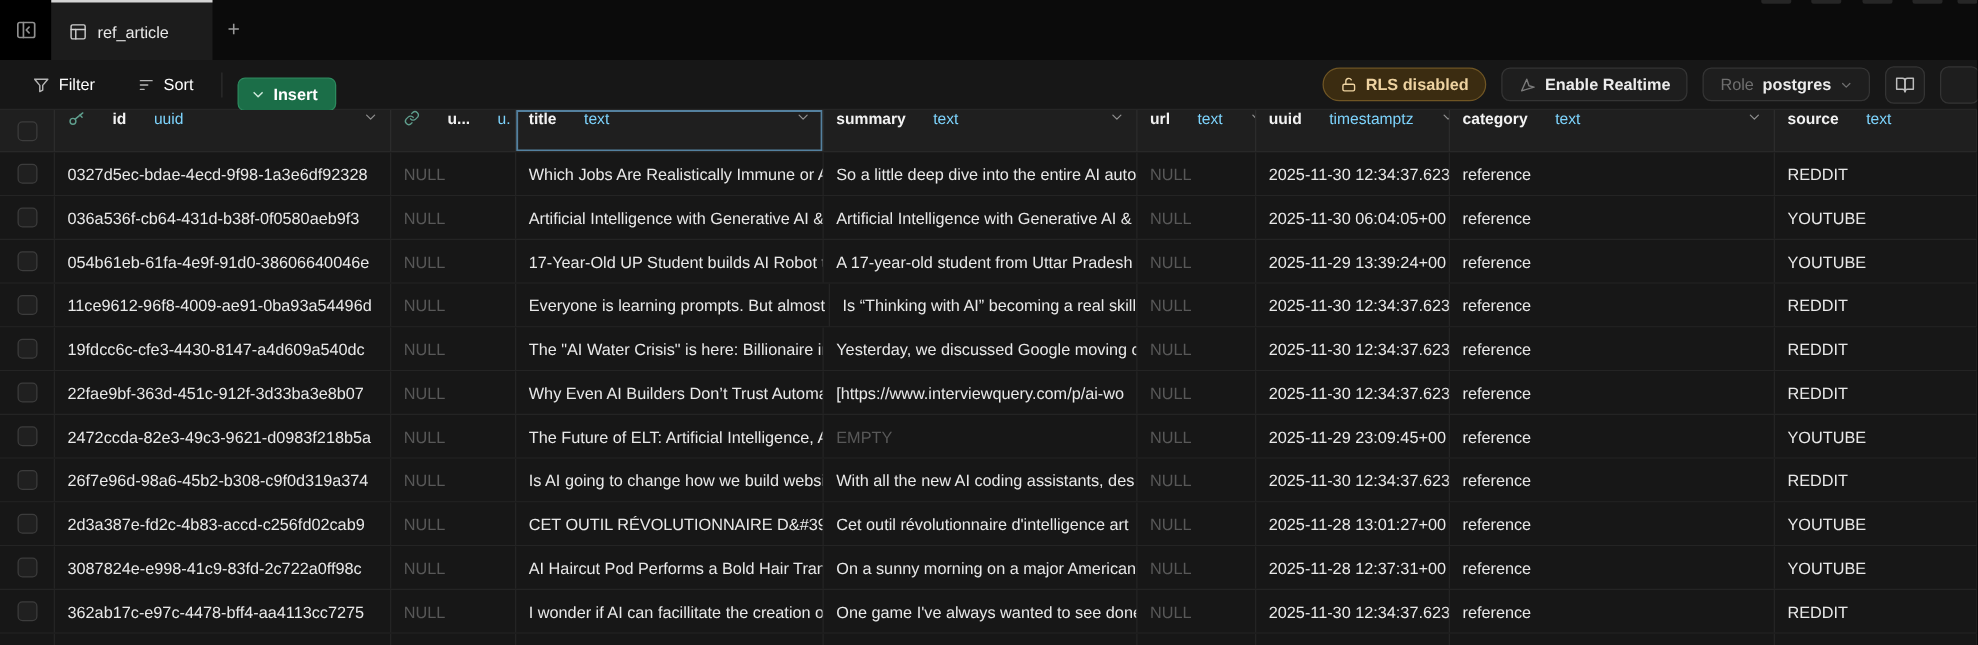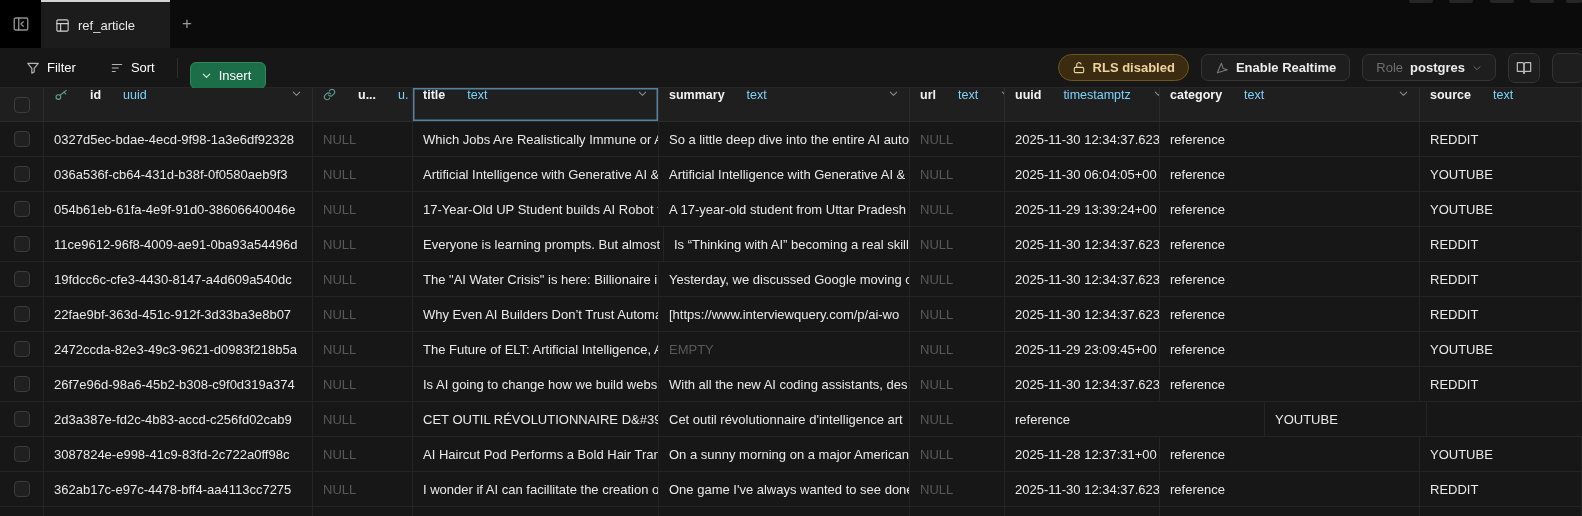--- a/index.html
+++ b/index.html
@@ -35,21 +35,21 @@
     height: 40px; background:#171717; border-bottom:1px solid #262626;
     display:flex; align-items:center; padding:0 16px; gap:0;
   }
   .tool-btn {
     display:flex; align-items:center; gap:7px; color:#ffffff;
     font-size:13px; padding:5px 10px; border-radius:5px; cursor:pointer; background:transparent; border:none;
   }
   .v-divider { width:1px; height:20px; background:#2e2e2e; margin:0 12px; }
   .insert-btn {
     display:flex; align-items:center; gap:7px; background:#1b6e48;
-    border:1px solid #2c8a5e; color:#fff; font-size:13px; font-weight:400;
+    border:1px solid #2c8a5e; color:#fff; font-size:13px; font-weight:700;
     padding:5px 14px 5px 10px; border-radius:6px; cursor:pointer;margin-top:16px;
   }
   .toolbar-right { margin-left:auto; display:flex; align-items:center; gap:12px; }
   .rls-pill {
     display:flex; align-items:center; gap:7px; background:#3b2c11;
     border:1px solid #6f5524; color:#eed3a1; font-size:13px; font-weight:600;
     padding:5px 13px; border-radius:15px; cursor:pointer;
   }
   .ghost-btn {
     display:flex; align-items:center; gap:7px; background:#1e1e1e;
@@ -531,20 +531,23 @@
           </div>
           <div class="cell" style="width: 246px;">
             <span>CET OUTIL RÉVOLUTIONNAIRE D&amp;#39;I</span>
           </div>
           <div class="cell" style="width: 251px;">
             <span>Cet outil révolutionnaire d'intelligence art</span>
           </div>
           <div class="cell null-val" style="width: 95px;">
             <span>NULL</span>
           </div>
+          <div class="cell" style="width: 155px;">
+            <span>2025-11-28 13:01:27+00</span>
+          </div>
           <div class="cell" style="width: 260px;">
             <span>reference</span>
           </div>
           <div class="cell" style="width: 162px;">
             <span>YOUTUBE</span>
           </div>
         </div>
         <div class="row">
           <div class="check-cell" style="width: 44px;">
             <div class="checkbox"></div>

